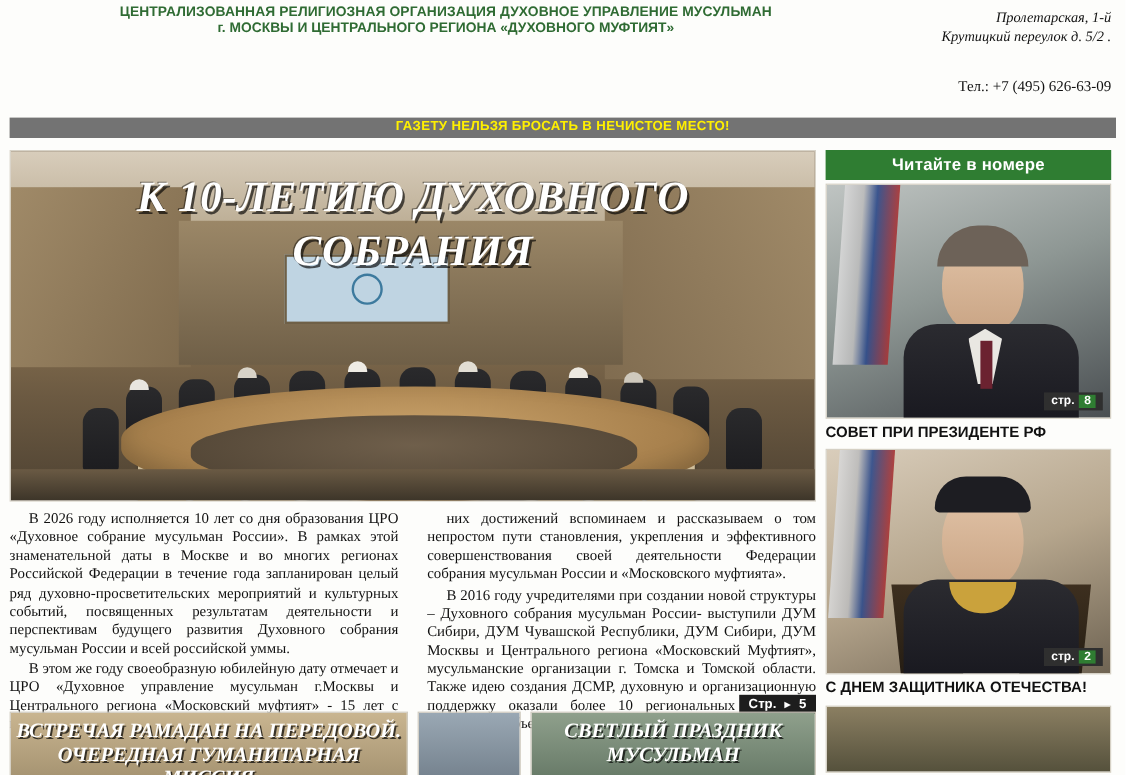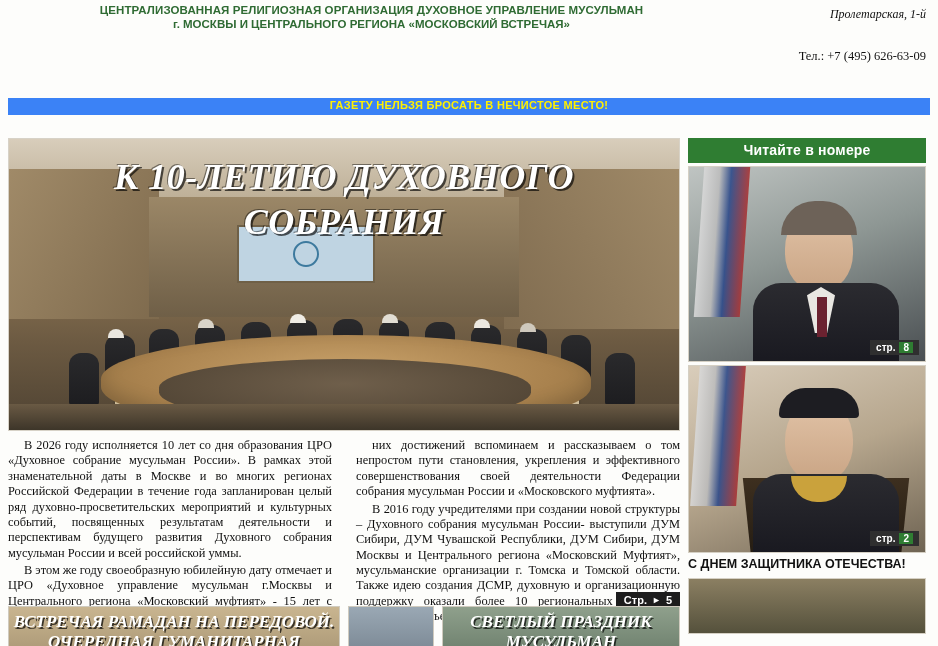--- a/index.html
+++ b/index.html
@@ -79,22 +79,22 @@
     font-size: 12px;
     line-height: 1.35;
     color: #111;
     padding-top: 4px;
   }
   .mast-right .addr1, .mast-right .addr2 { font-style: italic; }
   .mast-right .phone { margin-top: 26px; font-size: 12.5px; }
 
   
   .green-strip {
-    margin: 2px 8px 17px 8px;
-    background: #3b82f6;
+    margin: 2px 8px 4px 8px;
+    background: #737373;
     height: 17px;
     position: relative;
   }
   .strip-text {
     position: absolute;
     left: 0; right: 0; top: 1px;
     text-align: center;
     color: #fff000;
     font-family: "Liberation Sans", sans-serif;
     font-weight: bold;
@@ -348,25 +348,26 @@
 </style>
 </head>
 <body>
 
 <div class="page">
 
   <div class="masthead">
 
     <div class="mast-center">
       <div class="org1">ЦЕНТРАЛИЗОВАННАЯ РЕЛИГИОЗНАЯ ОРГАНИЗАЦИЯ ДУХОВНОЕ УПРАВЛЕНИЕ МУСУЛЬМАН</div>
-      <div class="org2">г. МОСКВЫ И ЦЕНТРАЛЬНОГО РЕГИОНА «МОСКОВСКИЙ ВСТРЕЧАЯ»</div>
+      <div class="org2">г. МОСКВЫ И ЦЕНТРАЛЬНОГО РЕГИОНА «ДУХОВНОГО МУФТИЯТ»</div>
     </div>
 
     <div class="mast-right">
       <div class="addr1">Пролетарская, 1-й</div>
+      <div class="addr2">Крутицкий переулок д. 5/2 .</div>
       <div class="phone">Тел.: +7 (495) 626-63-09</div>
     </div>
   </div>
 
   <div class="green-strip">
     <div class="strip-text">ГАЗЕТУ НЕЛЬЗЯ БРОСАТЬ В НЕЧИСТОЕ МЕСТО!</div>
   </div>
 
   <div class="content">
 
@@ -470,20 +471,21 @@
           <div class="hair"></div>
           <div class="body"></div>
           <div class="shirt"></div>
           <div class="tie"></div>
         </div>
         <div class="page-chip">
           <span>стр.</span>
           <span class="num">8</span>
         </div>
       </div>
+      <div class="side-cap">СОВЕТ ПРИ ПРЕЗИДЕНТЕ РФ</div>
 
       <div class="side-photo p2">
         <div class="flag" style="left:6px; height:140px;"></div>
         <div class="pfigure">
           <div class="robe-l"></div>
           <div class="robe-r"></div>
           <div class="head2"></div>
           <div class="kalpak"></div>
           <div class="body"></div>
           <div class="collar"></div>

